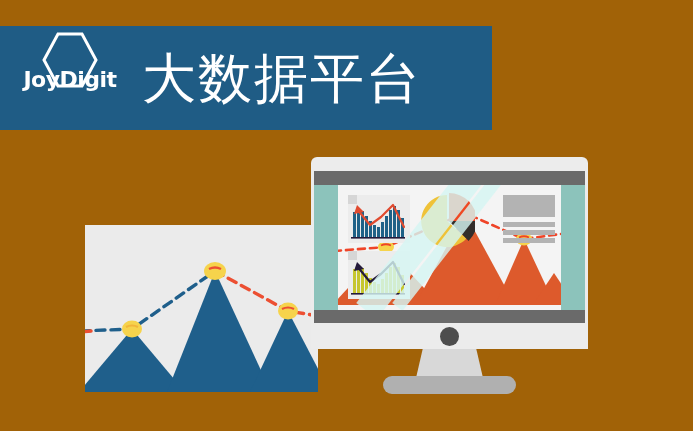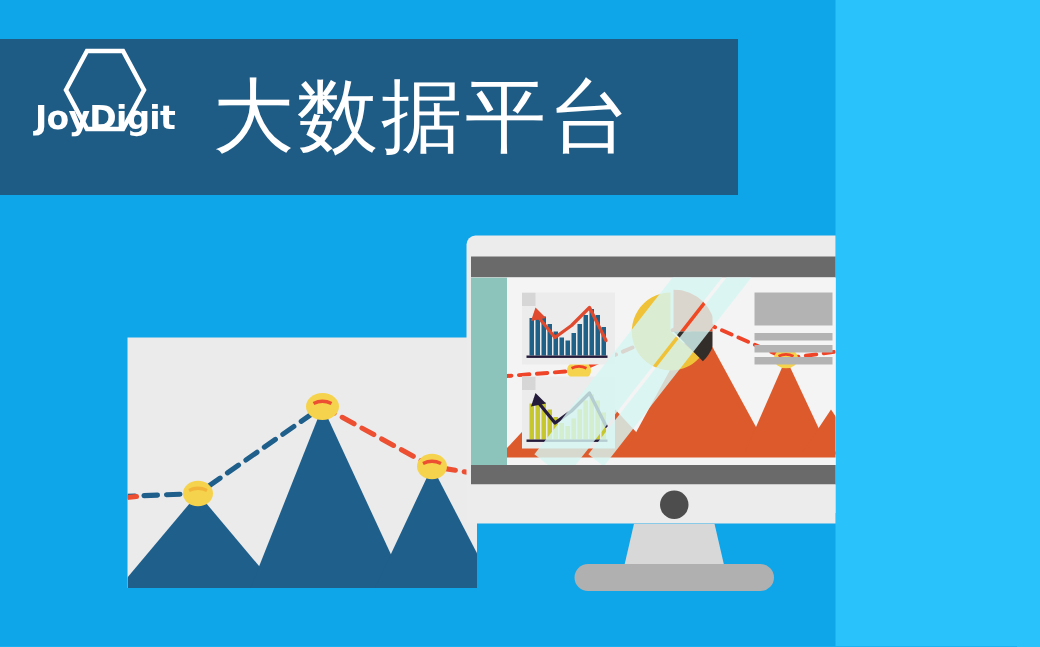--- a/index.html
+++ b/index.html
@@ -1,21 +1,21 @@
 <!DOCTYPE html>
 <html><head>
 <meta charset="utf-8">
 <style>
   html,body{margin:0;padding:0;}
   body{
     width:693px;height:431px;overflow:hidden;
     background:#29c2fb;
     font-family:"Liberation Sans","DejaVu Sans",sans-serif;
   }
-  .stage{position:relative;width:557px;height:431px;overflow:hidden;background:#0ea5e9;}
+  .stage{position:relative;width:693px;height:431px;overflow:hidden;background:#a16207;}
 
   
   .banner{
     position:absolute;left:0;top:26px;width:492px;height:104px;
     background:#1f5c85;
     display:flex;align-items:center;
   }
   .logo{
     position:relative;width:112px;height:96px;margin-left:14px;flex:0 0 auto;
     display:flex;flex-direction:column;align-items:center;justify-content:center;

